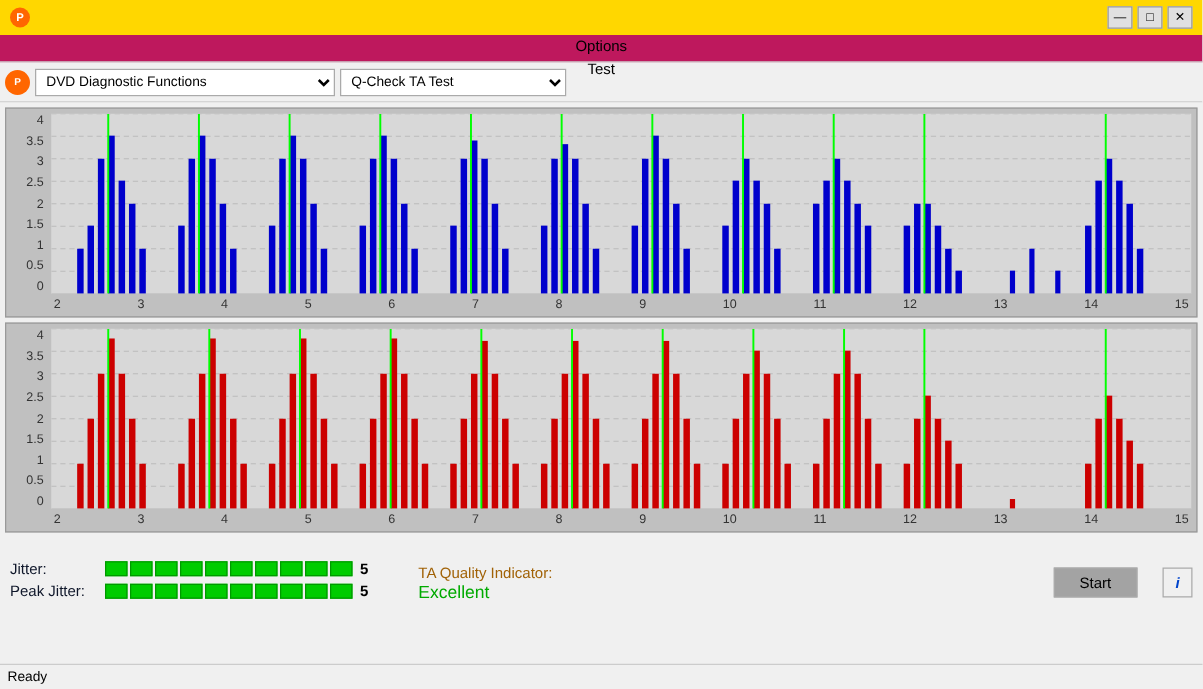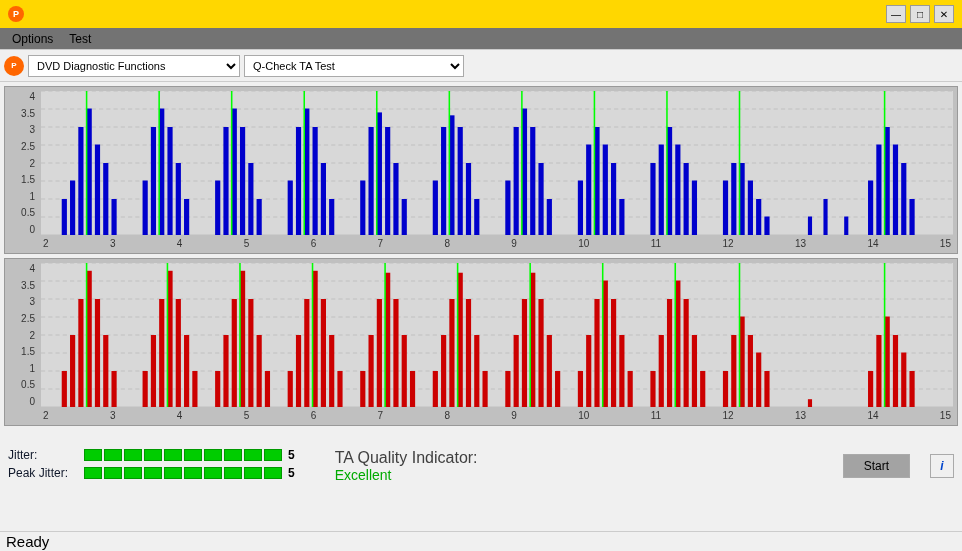--- a/index.html
+++ b/index.html
@@ -52,26 +52,27 @@
       border: 1px solid #999;
       cursor: pointer;
       display: flex;
       align-items: center;
       justify-content: center;
       font-size: 10px;
     }
 
     
     #menu-bar {
-      background: #737373;
+      background: #be185d;
       height: 22px;
       display: flex;
       align-items: center;
       padding: 0 4px;
       border-bottom: 1px solid #ccc;
+      flex-direction: column;
     }
     .menu-item {
       padding: 2px 8px;
       cursor: pointer;
       font-size: 12px;
     }
 
     
     #toolbar {
       background: #f0f0f0;
@@ -97,22 +98,22 @@
     }
     .toolbar-select {
       height: 22px;
       border: 1px solid #aaa;
       background: white;
       font-size: 11px;
       padding: 1px 4px;
       cursor: pointer;
     }
     #drive-select { width: 200px; }
-    #function-select { width: 212px; }
-    #test-select { width: 220px; }
+    #function-select { width: 240px; }
+    #test-select { width: 181px; }
 
     
     #main-content {
       background: #f0f0f0;
       padding: 4px;
       display: flex;
       flex-direction: column;
       gap: 4px;
     }
 
@@ -196,22 +197,22 @@
     }
     .metric-value {
       font-size: 12px;
       font-weight: bold;
       color: #000;
     }
     .ta-section {
       margin-left: 20px;
     }
     .ta-label {
-      font-size: 16px;
-      color: #404040;
+      font-size: 12px;
+      color: #a16207;
     }
     .ta-value {
       font-size: 14px;
       font-weight: normal;
       color: #00aa00;
     }
     #start-btn {
       margin-left: auto;
       padding: 4px 20px;
       font-size: 12px;
@@ -235,21 +236,21 @@
     }
 
     
     #status-bar {
       background: #f0f0f0;
       border-top: 1px solid #ccc;
       height: 20px;
       display: flex;
       align-items: center;
       padding: 0 6px;
-      font-size: 15px;
+      font-size: 11px;
       color: #000;
       position: absolute;
       bottom: 0;
       left: 0;
       right: 0;
     }
 
     
     .chart-svg {
       position: absolute;

